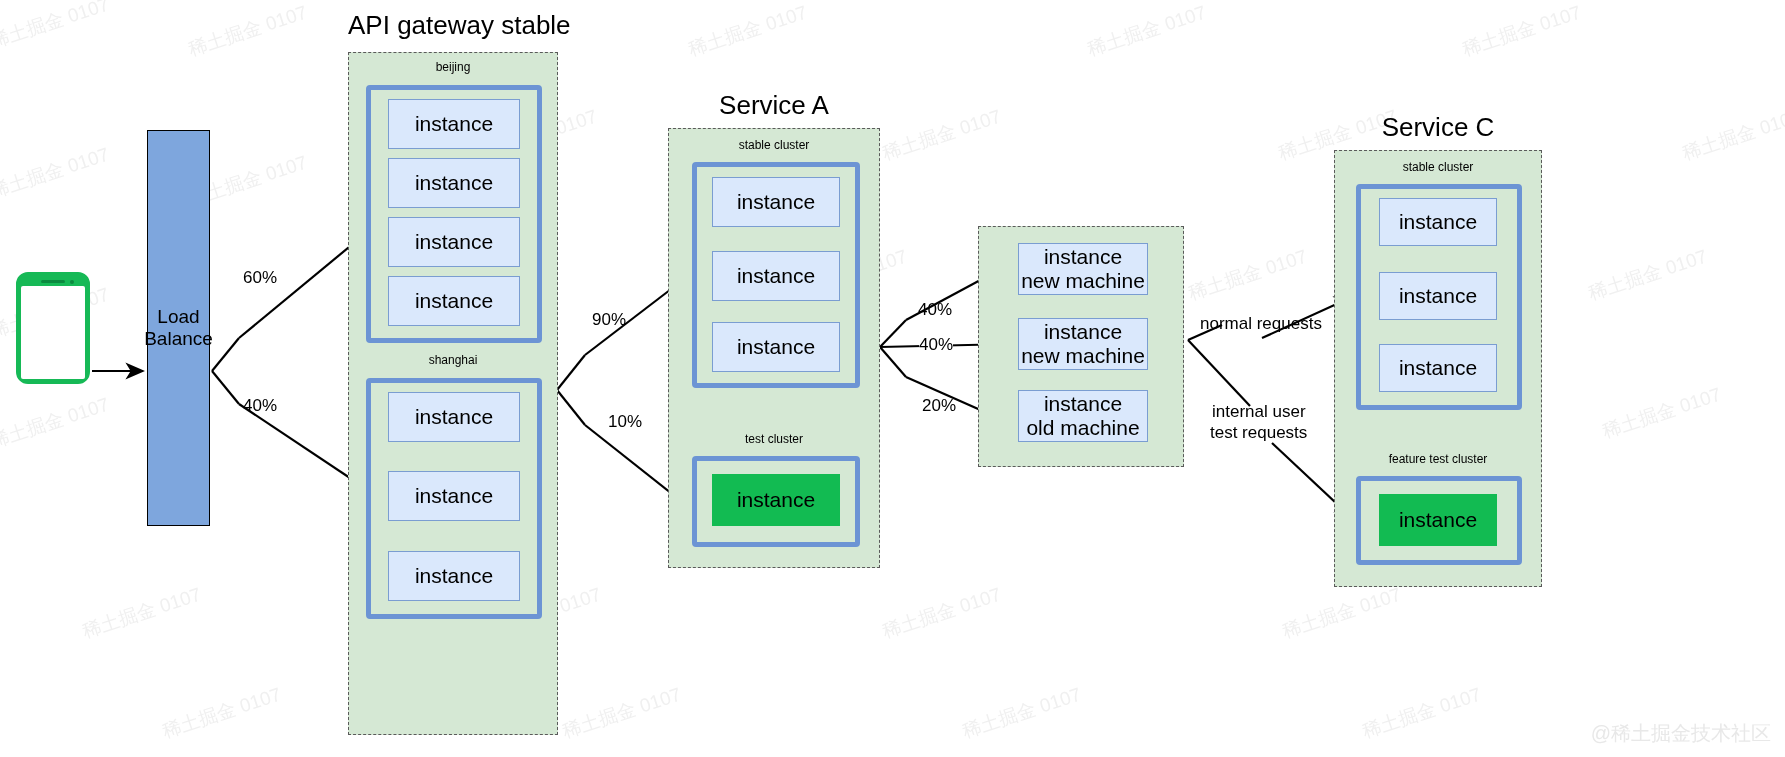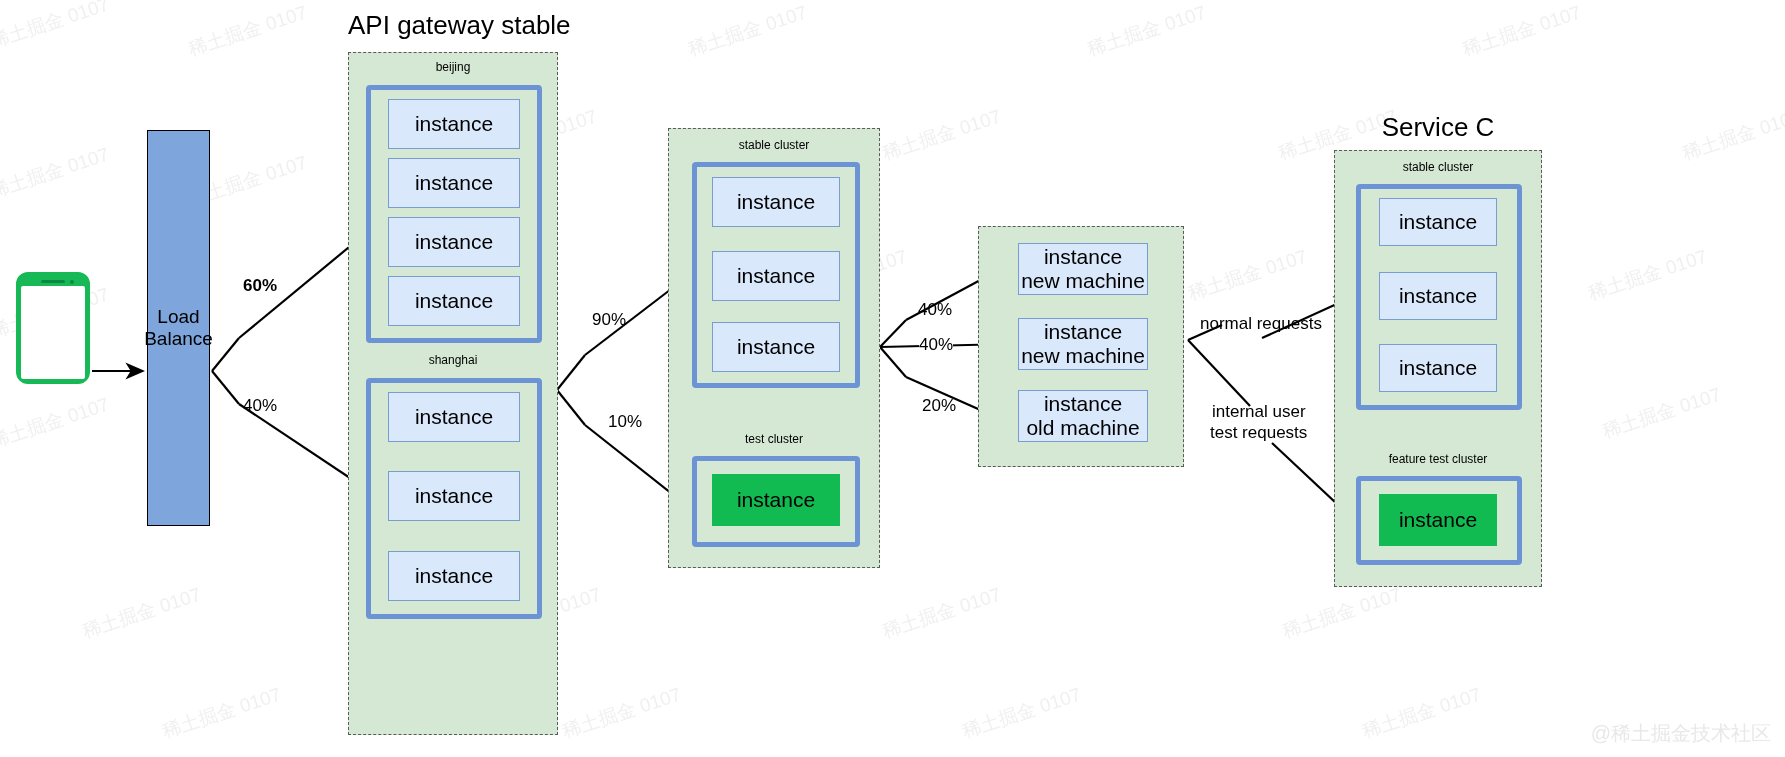--- a/index.html
+++ b/index.html
@@ -277,20 +277,21 @@
   <div class="instance" style="left:388px; top:392px; width:132px; height:50px;">
     <span class="ln">instance</span>
   </div>
   <div class="instance" style="left:388px; top:471px; width:132px; height:50px;">
     <span class="ln">instance</span>
   </div>
   <div class="instance" style="left:388px; top:551px; width:132px; height:50px;">
     <span class="ln">instance</span>
   </div>
 
+  <div class="svc-title" style="left:668px; top:90px; width:212px;">Service A</div>
   <div class="svc-group" style="left:668px; top:128px; width:212px; height:440px;"></div>
 
   <div class="cluster-label" style="left:668px; top:138px; width:212px;">stable cluster</div>
   <div class="cluster" style="left:692px; top:162px; width:168px; height:226px;"></div>
   <div class="instance" style="left:712px; top:177px; width:128px; height:50px;">
     <span class="ln">instance</span>
   </div>
   <div class="instance" style="left:712px; top:251px; width:128px; height:50px;">
     <span class="ln">instance</span>
   </div>
@@ -332,21 +333,21 @@
   <div class="instance" style="left:1379px; top:344px; width:118px; height:48px;">
     <span class="ln">instance</span>
   </div>
 
   <div class="cluster-label" style="left:1334px; top:452px; width:208px;">feature test cluster</div>
   <div class="cluster" style="left:1356px; top:476px; width:166px; height:89px;"></div>
   <div class="instance green" style="left:1379px; top:494px; width:118px; height:52px;">
     <span class="ln">instance</span>
   </div>
 
-  <div class="edge-label" style="left:243px; top:276px;font-weight:bold;">60%</div>
+  <div class="edge-label" style="left:243px; top:268px;">60%</div>
   <div class="edge-label" style="left:243px; top:396px;">40%</div>
   <div class="edge-label" style="left:592px; top:310px;">90%</div>
   <div class="edge-label" style="left:608px; top:412px;">10%</div>
   <div class="edge-label" style="left:918px; top:300px;">40%</div>
   <div class="edge-label" style="left:919px; top:335px; background:#fff;">40%</div>
   <div class="edge-label" style="left:922px; top:396px;">20%</div>
   <div class="edge-label" style="left:1200px; top:314px;">normal requests</div>
   <div class="edge-label" style="left:1212px; top:402px;">internal user</div>
   <div class="edge-label" style="left:1210px; top:423px;">test requests</div>
 

